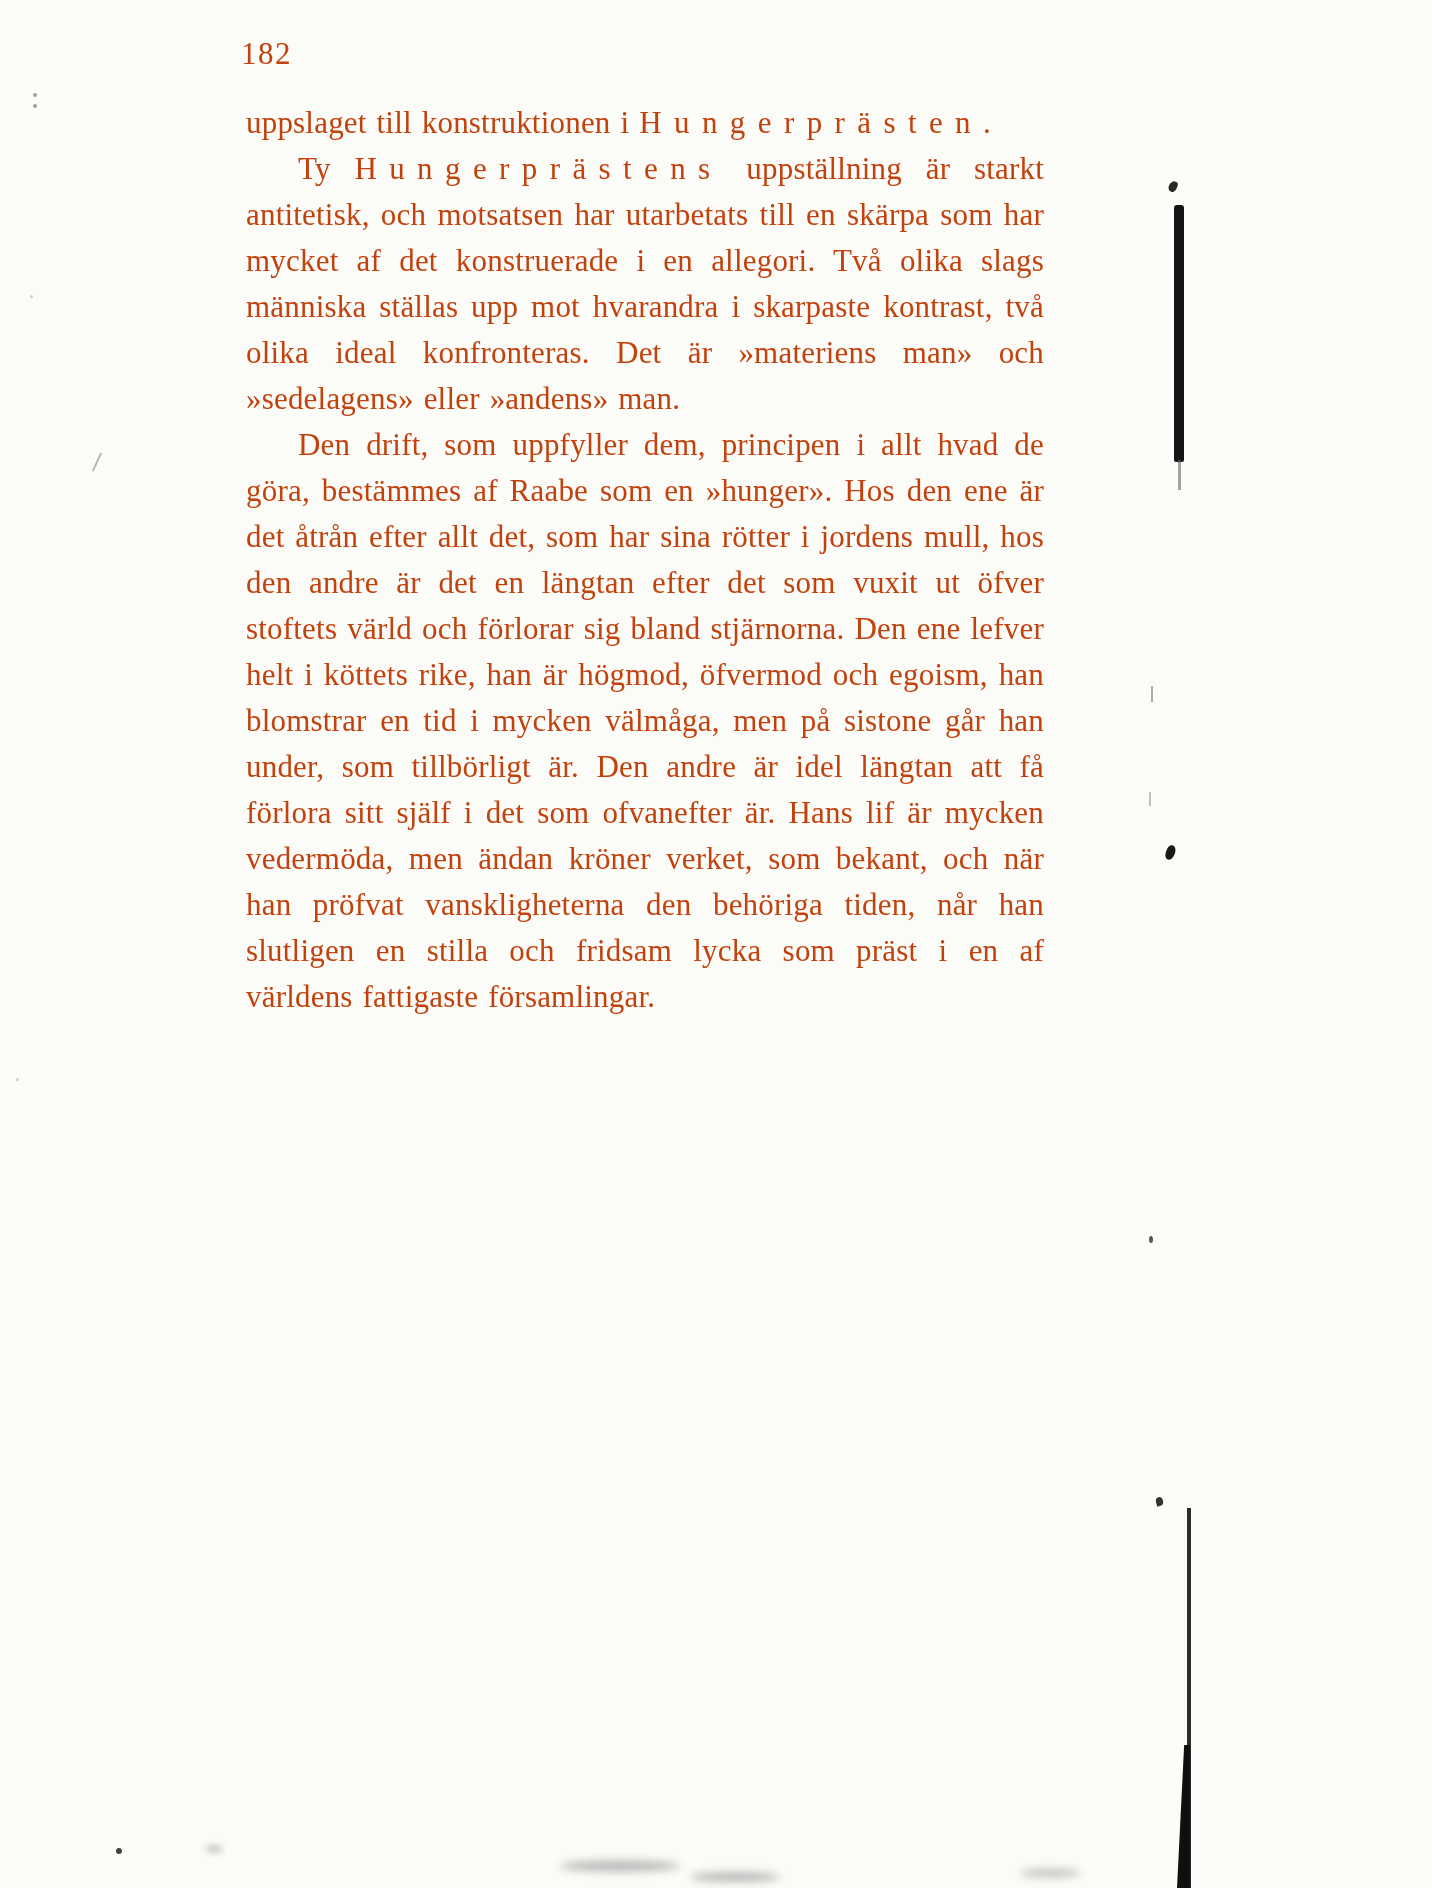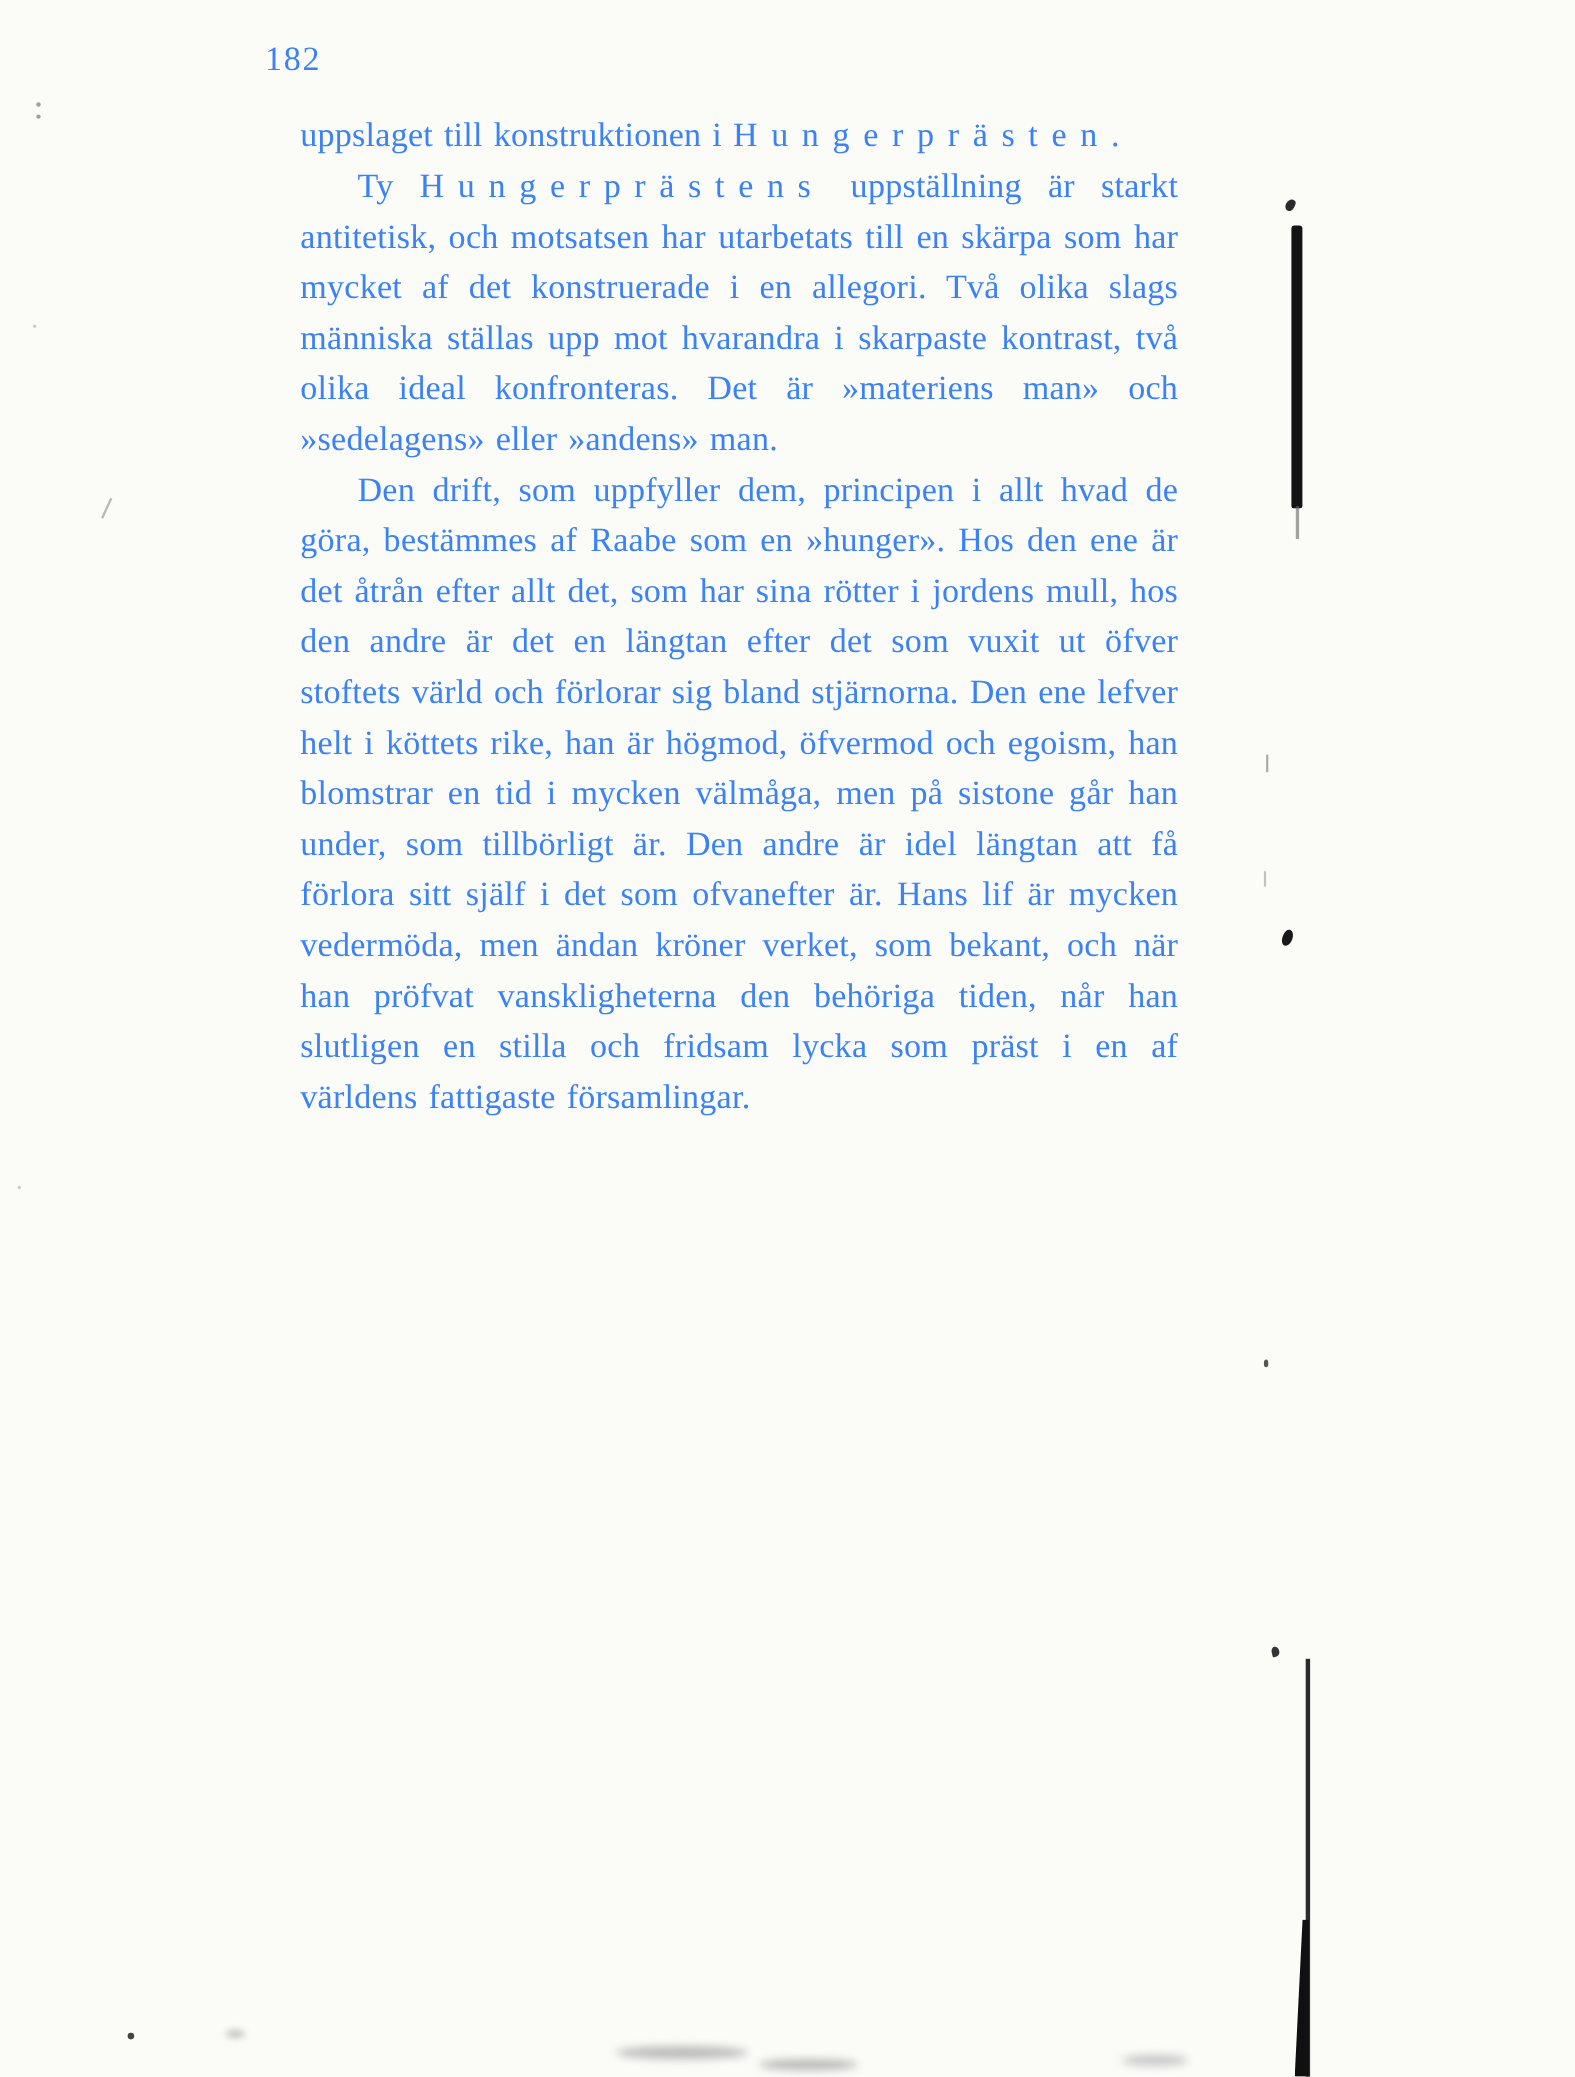--- a/index.html
+++ b/index.html
@@ -21,21 +21,20 @@
     letter-spacing: 1.5px;
   }
   .text-block {
     position: absolute;
     left: 246px; top: 100px;
     width: 798px;
     font-size: 31px;
     line-height: 46px;
     text-align: justify;
     word-spacing: 2px;
-    margin-left: 27px;
   }
   .para { margin: 0; }
   .para.indent { text-indent: 52px; }
   .para.flush-last { text-align-last: justify; }
   .sperr { letter-spacing: 0.40em; }
   .seg { letter-spacing: 0.2px; }
 
   
   .artifact { position: absolute; pointer-events: none; }
   .bar-top        { left: 1174px; top: 205px; width: 10px; height: 257px; background: #141414; border-radius: 3px 3px 2px 2px; }
@@ -55,21 +54,21 @@
   .ldot-1a { left: 33px;  top: 93px;   width: 4px; height: 4px; background: #777; border-radius: 50%; opacity: .7; }
   .ldot-1b { left: 33px;  top: 104px;  width: 4px; height: 4px; background: #777; border-radius: 50%; opacity: .7; }
   .lslash  { left: 96px;  top: 452px;  width: 2px; height: 20px; background: #888; transform: rotate(25deg); opacity: .6; }
   .ldot-2  { left: 30px;  top: 295px;  width: 3px; height: 3px; background: #999; border-radius: 50%; opacity: .5; }
   .ldot-3  { left: 16px;  top: 1078px; width: 3px; height: 3px; background: #999; border-radius: 50%; opacity: .5; }
   .ldot-4  { left: 116px; top: 1848px; width: 6px; height: 6px; background: #444; border-radius: 50%; }
 </style>
 </head>
 <body>
 
-<div class="page" style="background: rgb(251, 251, 248); color: #3b82f6;">
+<div class="page" style="background: rgb(251, 251, 248); color: #c2410c;">
 
   <div class="page-number">182</div>
 
   <div class="text-block">
       <p class="para"><span class="seg">uppslaget till konstruktionen i </span><span class="sperr">Hungerpräs­ten.</span></p>
       <p class="para indent"><span class="seg">Ty </span><span class="sperr">Hungerprästens</span><span class="seg"> uppställning är starkt antitetisk, och motsatsen har utarbetats till en skärpa som har mycket af det konstrue­rade i en allegori. Två olika slags människa ställas upp mot hvarandra i skarpaste kontrast, två olika ideal konfronteras. Det är »materiens man» och »sedelagens» eller »andens» man.</span></p>
       <p class="para indent"><span class="seg">Den drift, som uppfyller dem, principen i allt hvad de göra, bestämmes af Raabe som en »hunger». Hos den ene är det åtrån efter allt det, som har sina rötter i jordens mull, hos den andre är det en längtan efter det som vuxit ut öfver stoftets värld och förlorar sig bland stjär­norna. Den ene lefver helt i köttets rike, han är högmod, öfvermod och egoism, han blomst­rar en tid i mycken välmåga, men på sistone går han under, som tillbörligt är. Den andre är idel längtan att få förlora sitt själf i det som ofvanefter är. Hans lif är mycken vedermöda, men ändan kröner verket, som bekant, och när han pröfvat vanskligheterna den behöriga ti­den, når han slutligen en stilla och fridsam lycka som präst i en af världens fattigaste försam­lingar.</span></p>
     </div>
 
   <div class="artifact speck-tr"></div>

